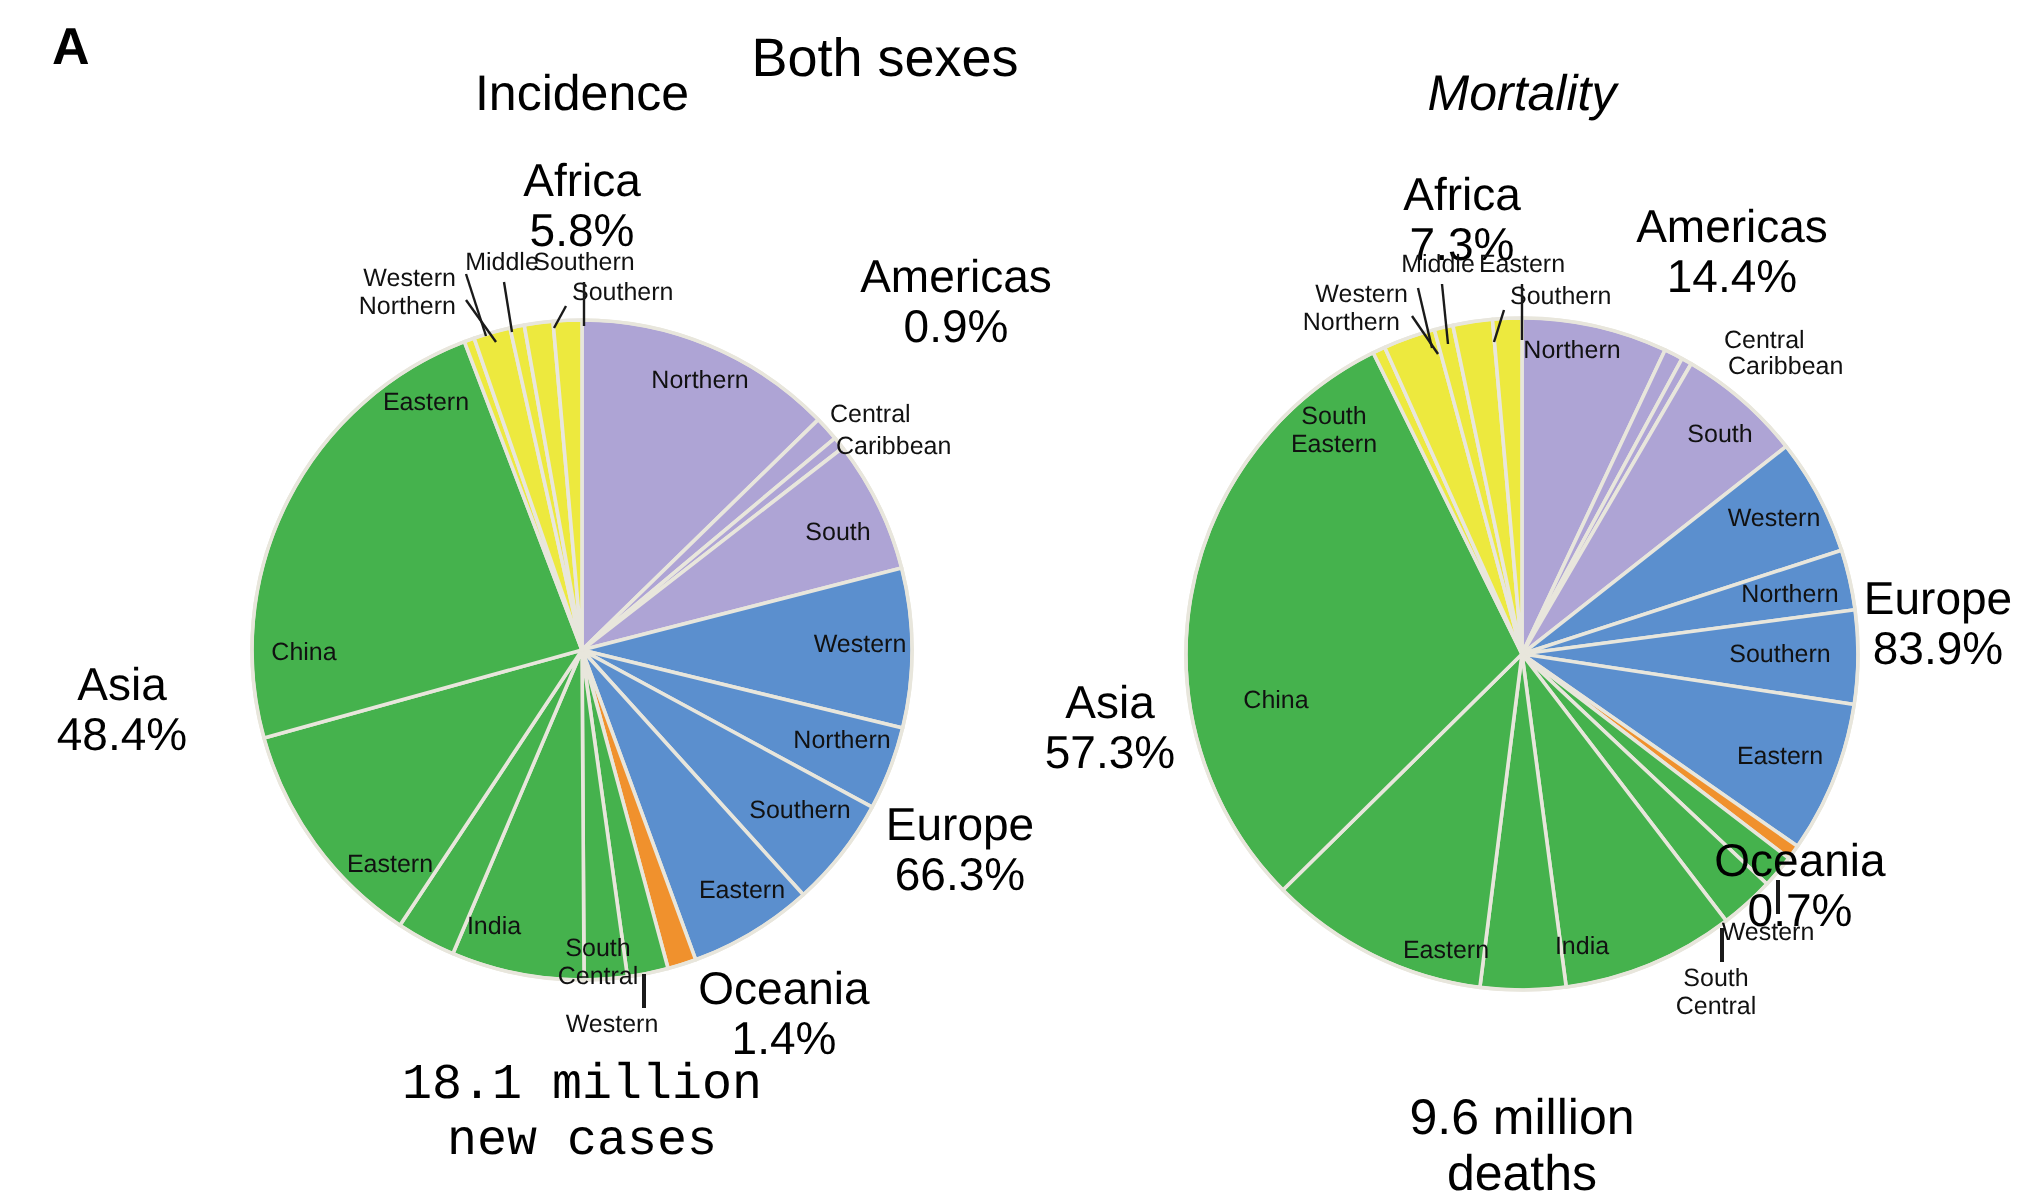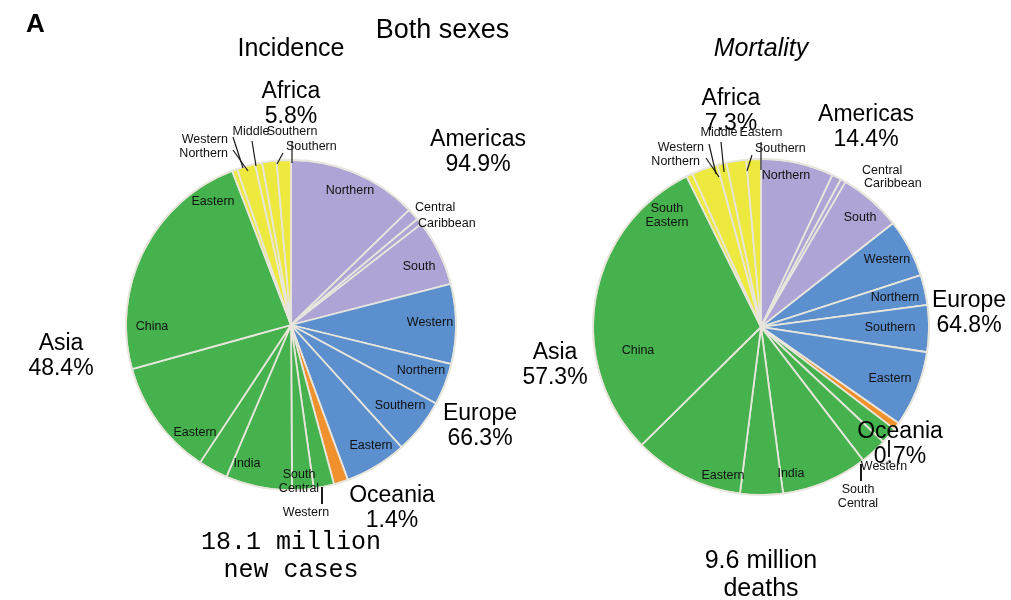--- a/index.html
+++ b/index.html
@@ -116,21 +116,21 @@
       <circle cx="291" cy="325" r="165" fill="none" stroke="#E8E6DC" stroke-width="1.6"></circle>
     </svg>
 
   <div class="cont-label center" style="left:291px; top:78px;">
     <span>Africa</span>
     <span class="pct">5.8%</span>
   </div>
 
   <div class="cont-label center" style="left:478px; top:126px;">
     <span>Americas</span>
-    <span class="pct">94.9%</span>
+    <span class="pct">0.9%</span>
   </div>
 
   <div class="cont-label center" style="left:480px; top:400px;">
     <span>Europe</span>
     <span class="pct">66.3%</span>
   </div>
 
   <div class="cont-label center" style="left:392px; top:482px;">
     <span>Oceania</span>
     <span class="pct">1.4%</span>
@@ -197,21 +197,21 @@
     <span class="pct">7.3%</span>
   </div>
 
   <div class="cont-label center" style="left:866px; top:101px;">
     <span>Americas</span>
     <span class="pct">14.4%</span>
   </div>
 
   <div class="cont-label center" style="left:969px; top:287px;">
     <span>Europe</span>
-    <span class="pct">64.8%</span>
+    <span class="pct">83.9%</span>
   </div>
 
   <div class="cont-label center" style="left:900px; top:418px;">
     <span>Oceania</span>
     <span class="pct">0.7%</span>
   </div>
 
   <div class="cont-label center" style="left:555px; top:339px;">
     <span>Asia</span>
     <span class="pct">57.3%</span>

